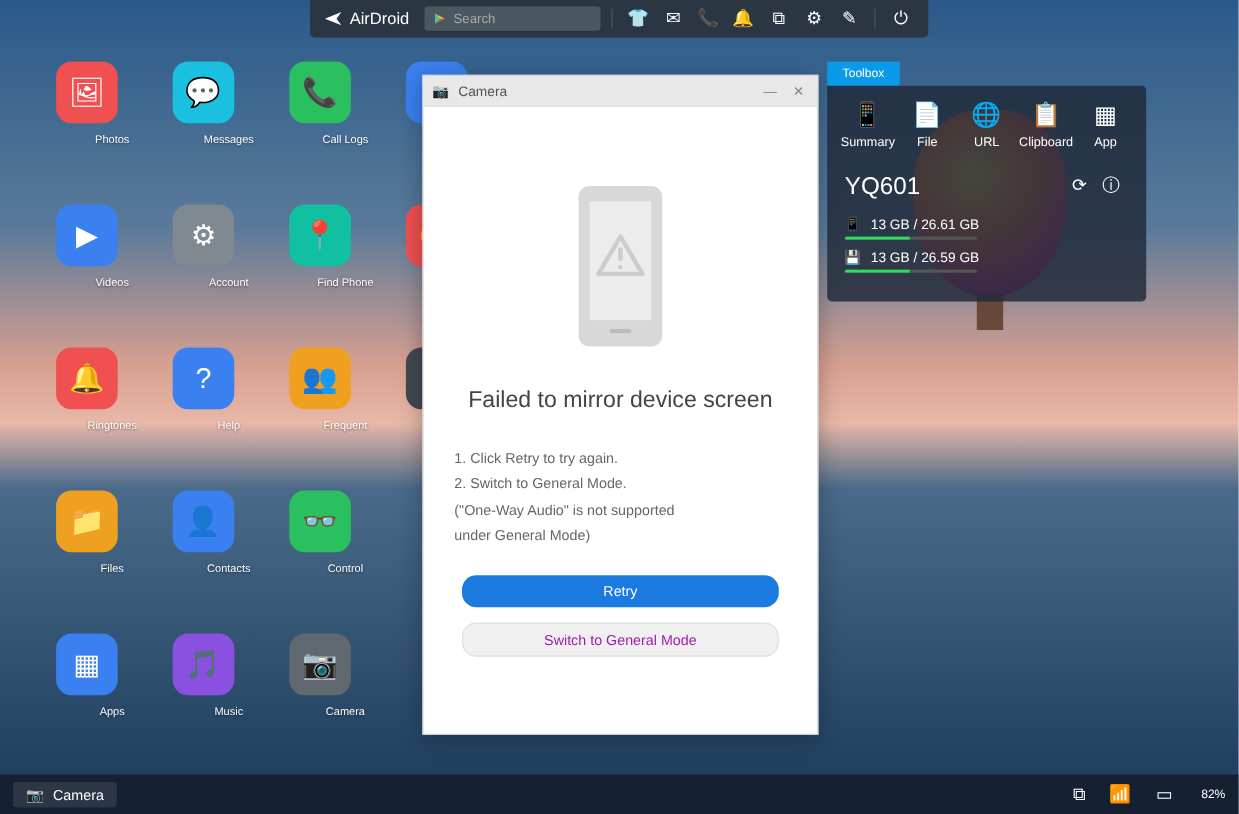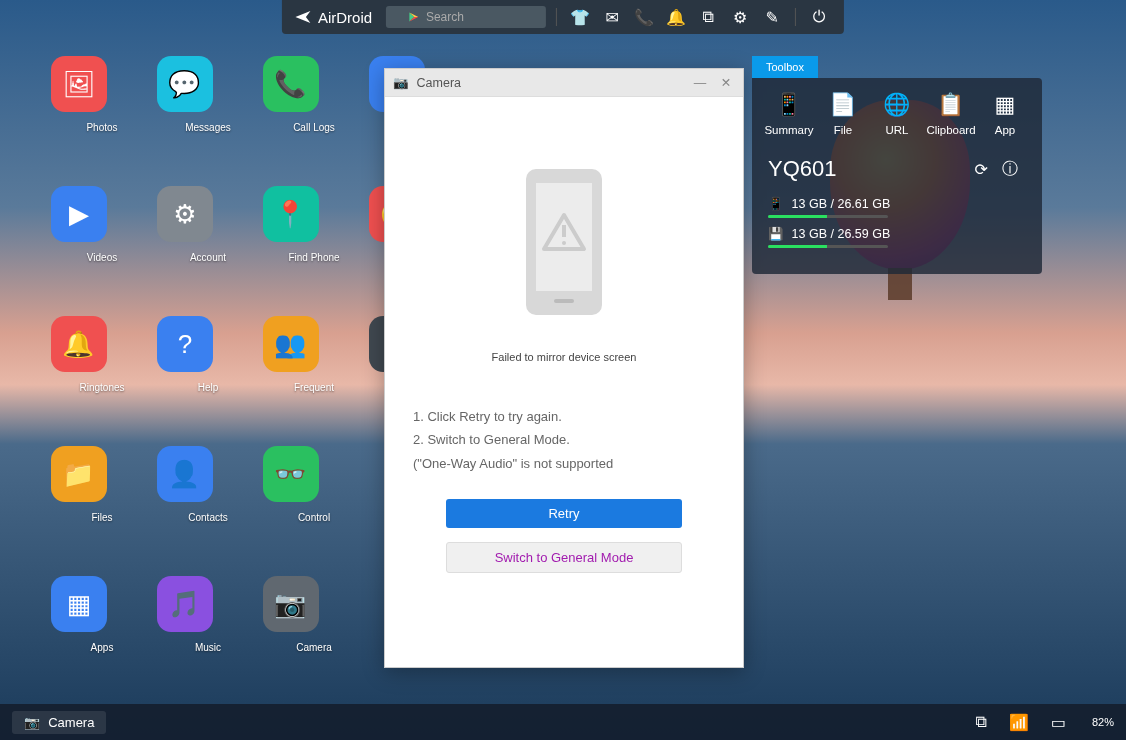--- a/index.html
+++ b/index.html
@@ -5,40 +5,40 @@
 * { margin: 0; padding: 0; box-sizing: border-box; }
 body {
   width: 1126px; height: 740px;
   font-family: -apple-system, "Segoe UI", Arial, sans-serif;
   background: linear-gradient(180deg, #2a5a8a 0%, #5a7a9a 28%, #d8a090 45%, #e8b8a8 52%, #4a6a8a 60%, #1a3a5a 100%);
   position: relative; overflow: hidden; color: #fff;
 }
 
 .topbar { position: absolute; top: 0; left: 50%; transform: translateX(-50%); height: 34px; background: #2a3642; display: flex; align-items: center; padding: 0 12px; border-radius: 0 0 4px 4px; gap: 6px; }
 .logo { display: flex; align-items: center; gap: 6px; font-size: 15px; font-weight: 500; margin-right: 8px; }
-.search-box { background: #4a5862; border-radius: 3px; height: 22px; width: 160px; display: flex; align-items: center; padding: 0 22px; gap: 6px; }
+.search-box { background: #4a5862; border-radius: 3px; height: 22px; width: 160px; display: flex; align-items: center; padding: 0 8px; gap: 6px; }
 .search-box input { background: transparent; border: none; outline: none; color: #ddd; font-size: 12px; width: 100%; }
 .search-box input::placeholder { color: #aaa; }
 .tb-icon { width: 26px; height: 26px; display: flex; align-items: center; justify-content: center; cursor: pointer; font-size: 16px; }
 .tb-sep { width: 1px; height: 18px; background: #555; margin: 0 4px; }
 
 .desktop { position: absolute; top: 56px; left: 26px; display: grid; grid-template-columns: repeat(4, 106px); grid-auto-rows: 130px; gap: 0; }
 .app { display: flex; flex-direction: column; align-items: center; cursor: pointer; }
 .app-ico { width: 56px; height: 56px; border-radius: 14px; display: flex; align-items: center; justify-content: center; font-size: 26px; color: #fff; margin-bottom: 10px; }
 .app-label { font-size: 10px; text-shadow: 0 1px 2px rgba(0,0,0,0.5); margin-left: 46px; }
 
 .dialog { position: absolute; left: 384px; top: 68px; width: 360px; height: 600px; background: #fff; border: 1px solid #ccc; box-shadow: 0 4px 20px rgba(0,0,0,0.3); color: #333; }
 .dlg-titlebar { height: 28px; background: #e8e8e8; border-bottom: 1px solid #ddd; display: flex; align-items: center; padding: 0 8px; gap: 8px; font-size: 12.5px; color: #555; }
 .dlg-titlebar .spacer { flex: 1; }
 .dlg-btn { width: 18px; text-align: center; cursor: pointer; color: #888; }
 .dlg-body { padding: 20px 28px; text-align: center; }
 .phone-ico { margin: 50px auto 30px; width: 92px; height: 150px; }
-.dlg-heading { font-size: 11px; color: #444; margin-bottom: 42px; font-weight: 400; }
+.dlg-heading { font-size: 21px; color: #444; margin-bottom: 29px; font-weight: 400; }
 .dlg-steps { text-align: left; font-size: 13px; color: #666; line-height: 1.8; margin-bottom: 24px; }
-.dlg-action { display: block; width: 236px; margin: 0 auto 14px; padding: 7px 0; border-radius: 3px; border: none; cursor: pointer; font-size: 13px; }
+.dlg-action { display: block; width: 288px; margin: 0 auto 14px; padding: 7px 0; border-radius: 13px; border: none; cursor: pointer; font-size: 13px; }
 .dlg-action.primary { background: #1b7ae0; color: #fff; }
 .dlg-action.secondary { background: #f0f0f0; color: #a21caf; border: 1px solid #ddd; }
 
 .toolbox-tab { position: absolute; left: 752px; top: 56px; background: #0a9aea; padding: 5px 14px; font-size: 11px; }
 .toolbox { position: absolute; left: 752px; top: 78px; width: 290px; background: rgba(30,40,55,0.82); border-radius: 0 4px 4px 4px; padding: 14px 10px 18px; }
 .tool-row { display: flex; justify-content: space-around; margin-bottom: 10px; }
 .tool-item { display: flex; flex-direction: column; align-items: center; gap: 6px; font-size: 11.5px; cursor: pointer; width: 52px; }
 .tool-item .ti { font-size: 22px; }
 .device-name { font-size: 22px; margin: 20px 14px 14px 6px; display: flex; align-items: center; }
 .device-name .spacer { flex: 1; }
@@ -180,20 +180,21 @@
       <rect x="36" y="132" width="20" height="4" rx="2" fill="#bbb"></rect>
       <path d="M46 48 L66 82 L26 82 Z" fill="none" stroke="#ccc" stroke-width="4" stroke-linejoin="round"></path>
       <line x1="46" y1="58" x2="46" y2="70" stroke="#ccc" stroke-width="4"></line>
       <circle cx="46" cy="76" r="2" fill="#ccc"></circle>
     </svg>
     <div class="dlg-heading">Failed to mirror device screen</div>
     <div class="dlg-steps">
       <div>1. Click Retry to try again.</div>
       <div>2. Switch to General Mode.</div>
       <div>("One-Way Audio" is not supported</div>
+      <div>under General Mode)</div>
     </div>
     <button class="dlg-action primary">Retry</button>
     <button class="dlg-action secondary">Switch to General Mode</button>
   </div>
 </div>
 
 <div class="toolbox-tab">Toolbox</div>
 <div class="toolbox">
   <div class="tool-row" id="tool-row">
       <div class="tool-item">

